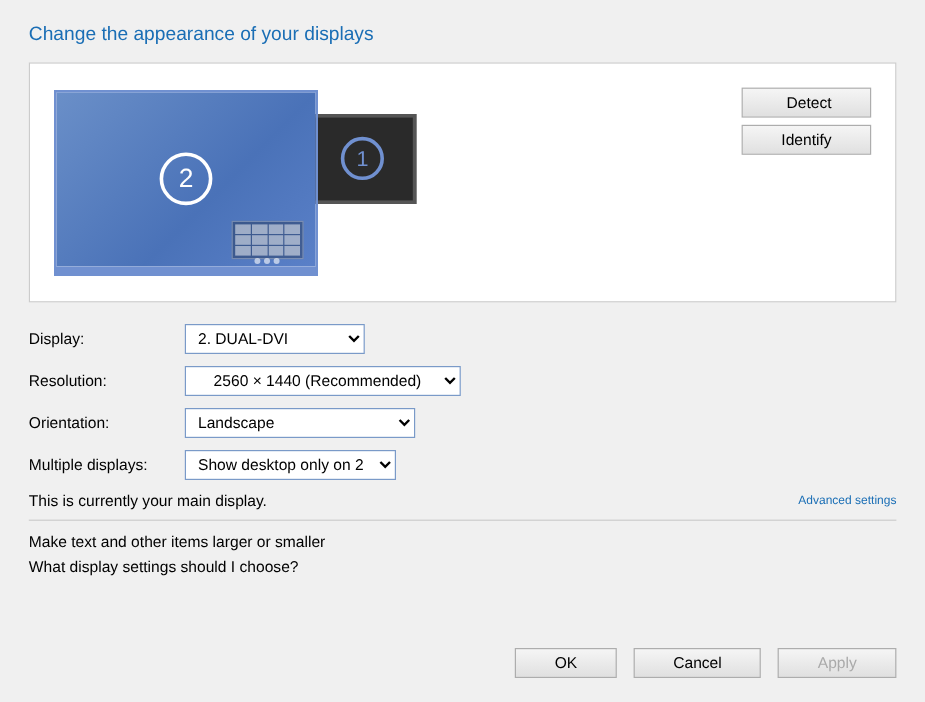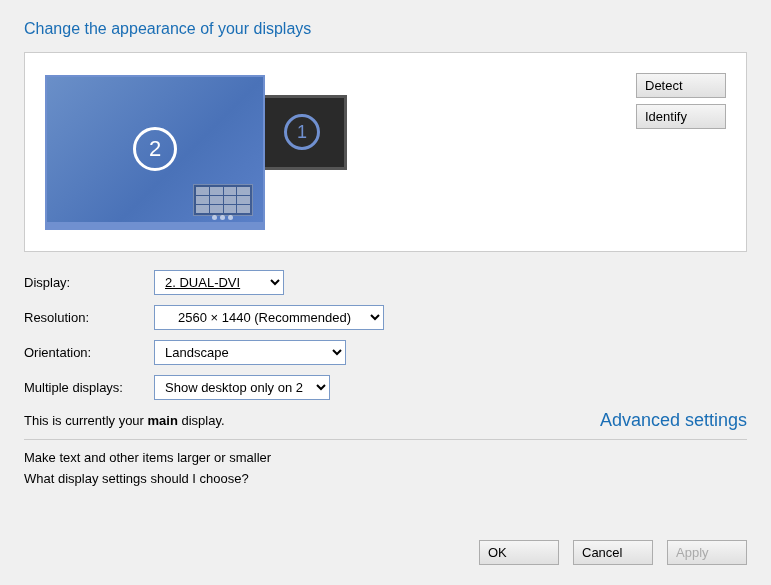--- a/index.html
+++ b/index.html
@@ -137,25 +137,25 @@
       display: flex;
       flex-direction: column;
       gap: 6px;
       align-self: flex-start;
       margin-top: 10px;
     }
 
     .win-button {
       background: linear-gradient(to bottom, #f5f5f5, #e0e0e0);
       border: 1px solid #adadad;
-      padding: 4px 8px;
+      padding: 4px 32px;
       font-size: 13px;
       cursor: pointer;
       min-width: 90px;
-      text-align: left;
+      text-align: right;
       color: #000;
     }
 
     .win-button:disabled {
       color: #aaa;
       cursor: default;
     }
 
     .settings-row {
       display: flex;
@@ -172,45 +172,45 @@
     .win-select {
       border: 1px solid #7a9ac8;
       background: #fff;
       padding: 3px 6px;
       font-size: 13px;
       color: #000;
       cursor: pointer;
       appearance: auto;
     }
 
-    .select-display { width: 130px; text-decoration: underline; }
+    .select-display { width: 150px; }
     .select-resolution { width: 230px; padding-left: 19px; }
     .select-orientation { width: 192px; }
     .select-multiple { width: 176px; }
 
     .main-display-row {
       display: flex;
       align-items: center;
       justify-content: space-between;
       margin-bottom: 8px;
     }
 
     .main-display-text {
       font-size: 13px;
       color: #000;
     }
 
     .main-display-text strong {
-      font-weight: bold;
+      font-weight: normal;
     }
 
     .advanced-link {
       color: #1a6eb5;
       text-decoration: none;
-      font-size: 18px;
+      font-size: 10px;
       cursor: pointer;
     }
 
     .divider {
       border: none;
       border-top: 1px solid #ccc;
       margin-bottom: 10px;
     }
 
     .link-text {

